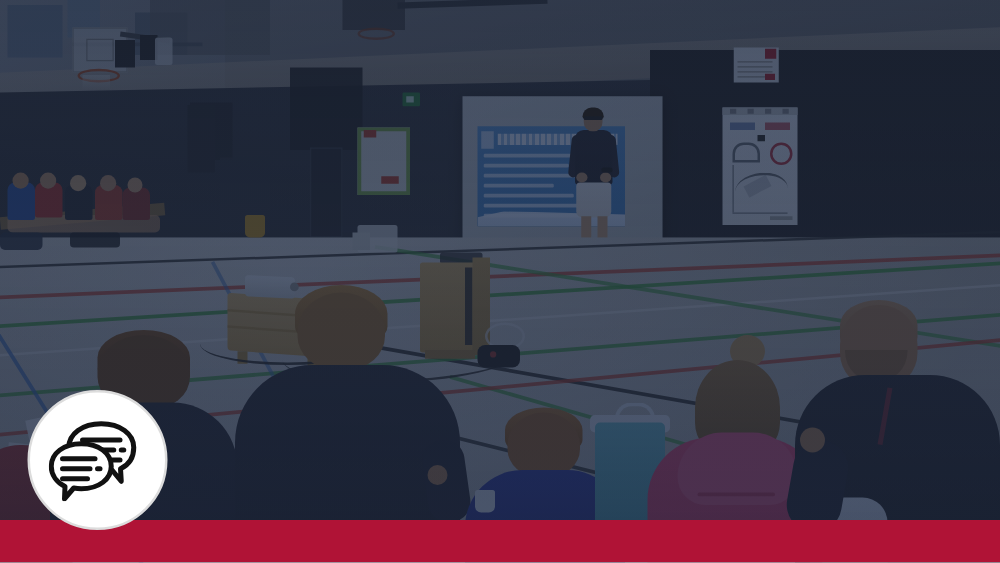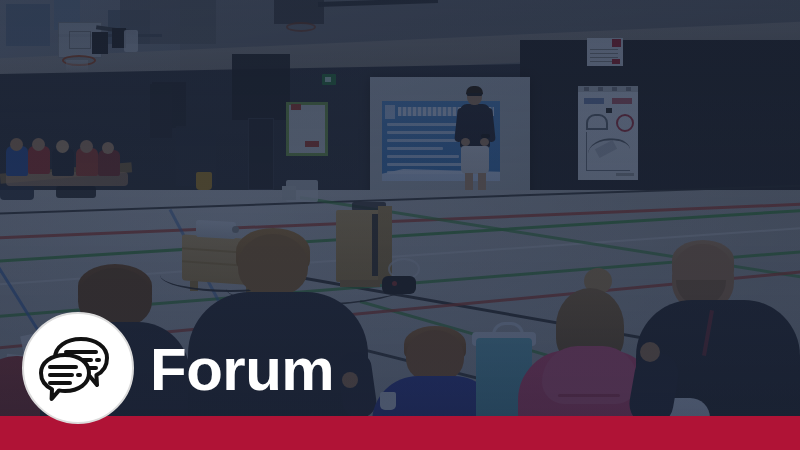--- a/index.html
+++ b/index.html
@@ -513,15 +513,14 @@
         <path d="M26 20 C12 20 2 27.6 2 38 C2 45 6.4 51 13 54.2 L12.6 64 L20 55.4
                  C22 55.8 24 56 26 56 C40 56 50 48.4 50 38 C50 27.6 40 20 26 20 Z" fill="#ffffff" stroke="#111111" stroke-width="4" stroke-linejoin="round"></path>
         <line x1="11" y1="32" x2="37" y2="32" stroke="#111111" stroke-width="4" stroke-linecap="round"></line>
         <line x1="11" y1="40" x2="33" y2="40" stroke="#111111" stroke-width="4" stroke-linecap="round"></line>
         <line x1="39" y1="40" x2="41" y2="40" stroke="#111111" stroke-width="4" stroke-linecap="round"></line>
         <line x1="11" y1="48" x2="31" y2="48" stroke="#111111" stroke-width="4" stroke-linecap="round"></line>
       </svg>
     </span>
   </div>
 
-  <div class="brand-title">Forum</div>
 
 </div>
 
 </body></html>

